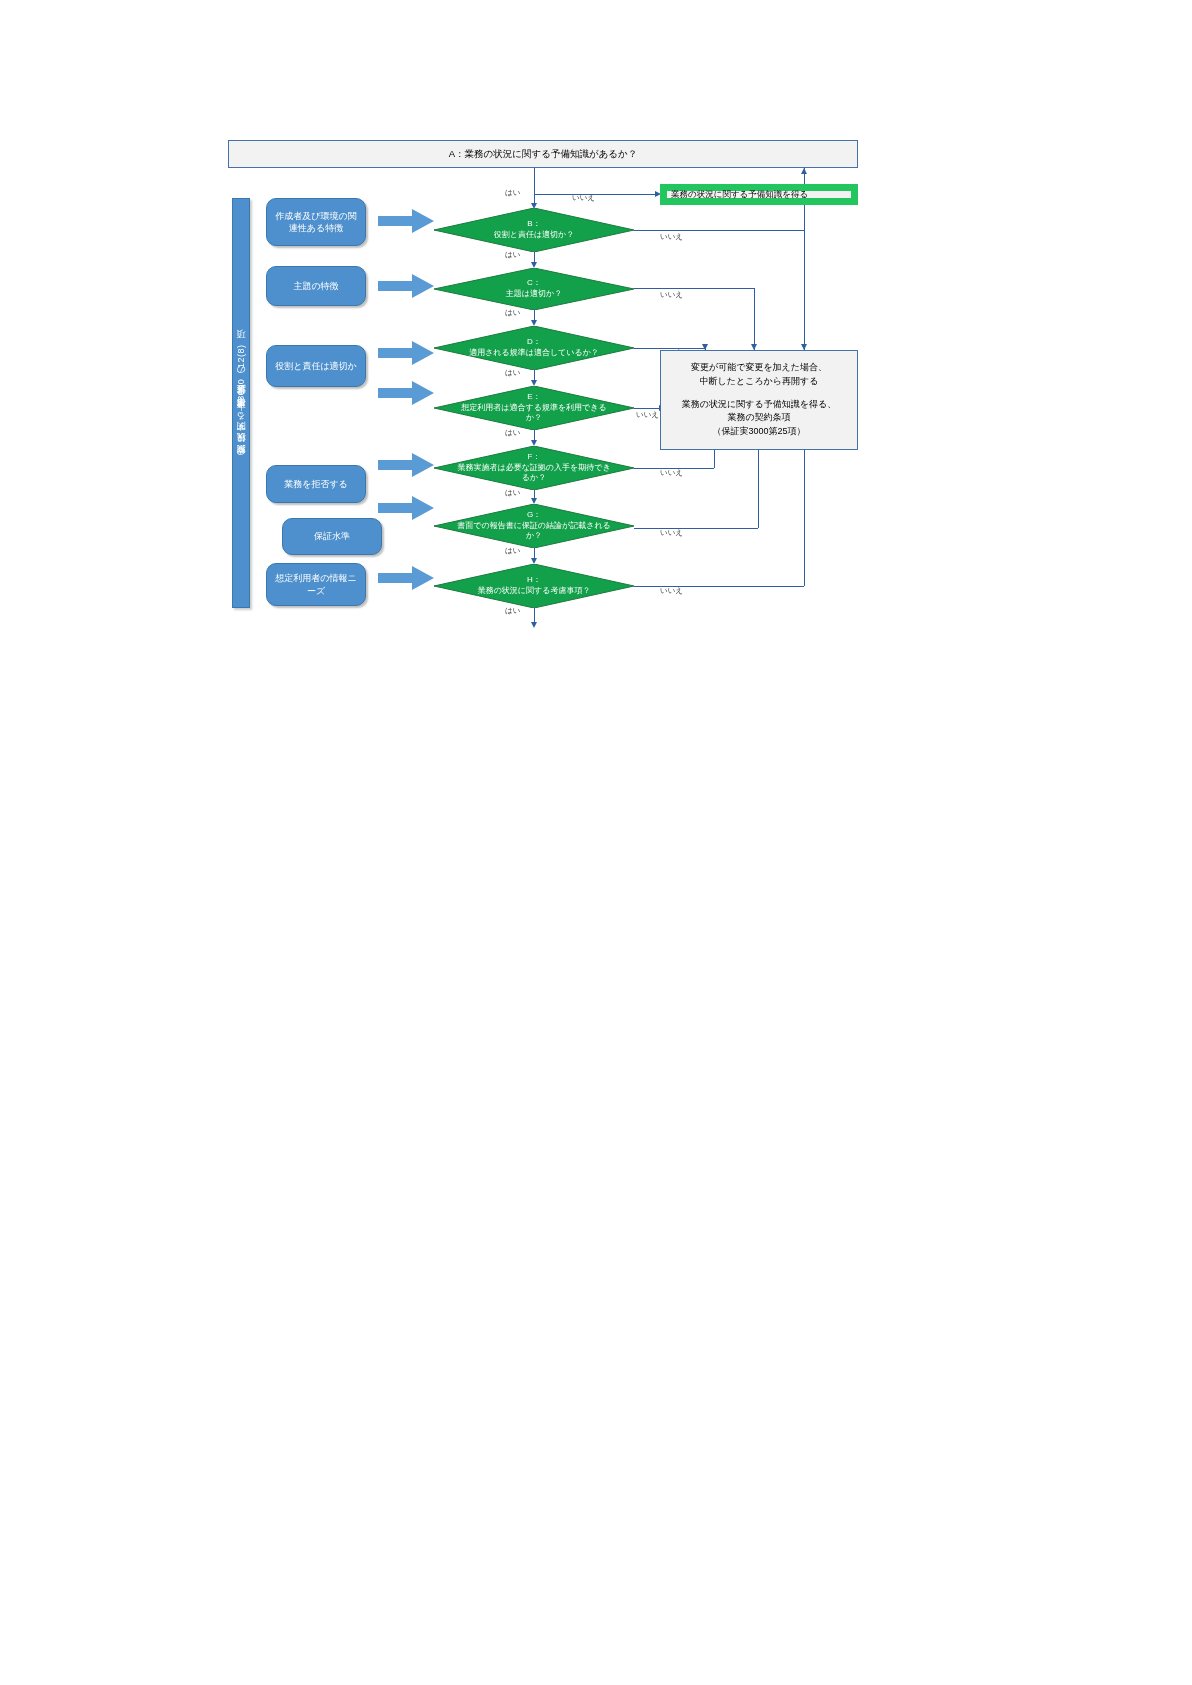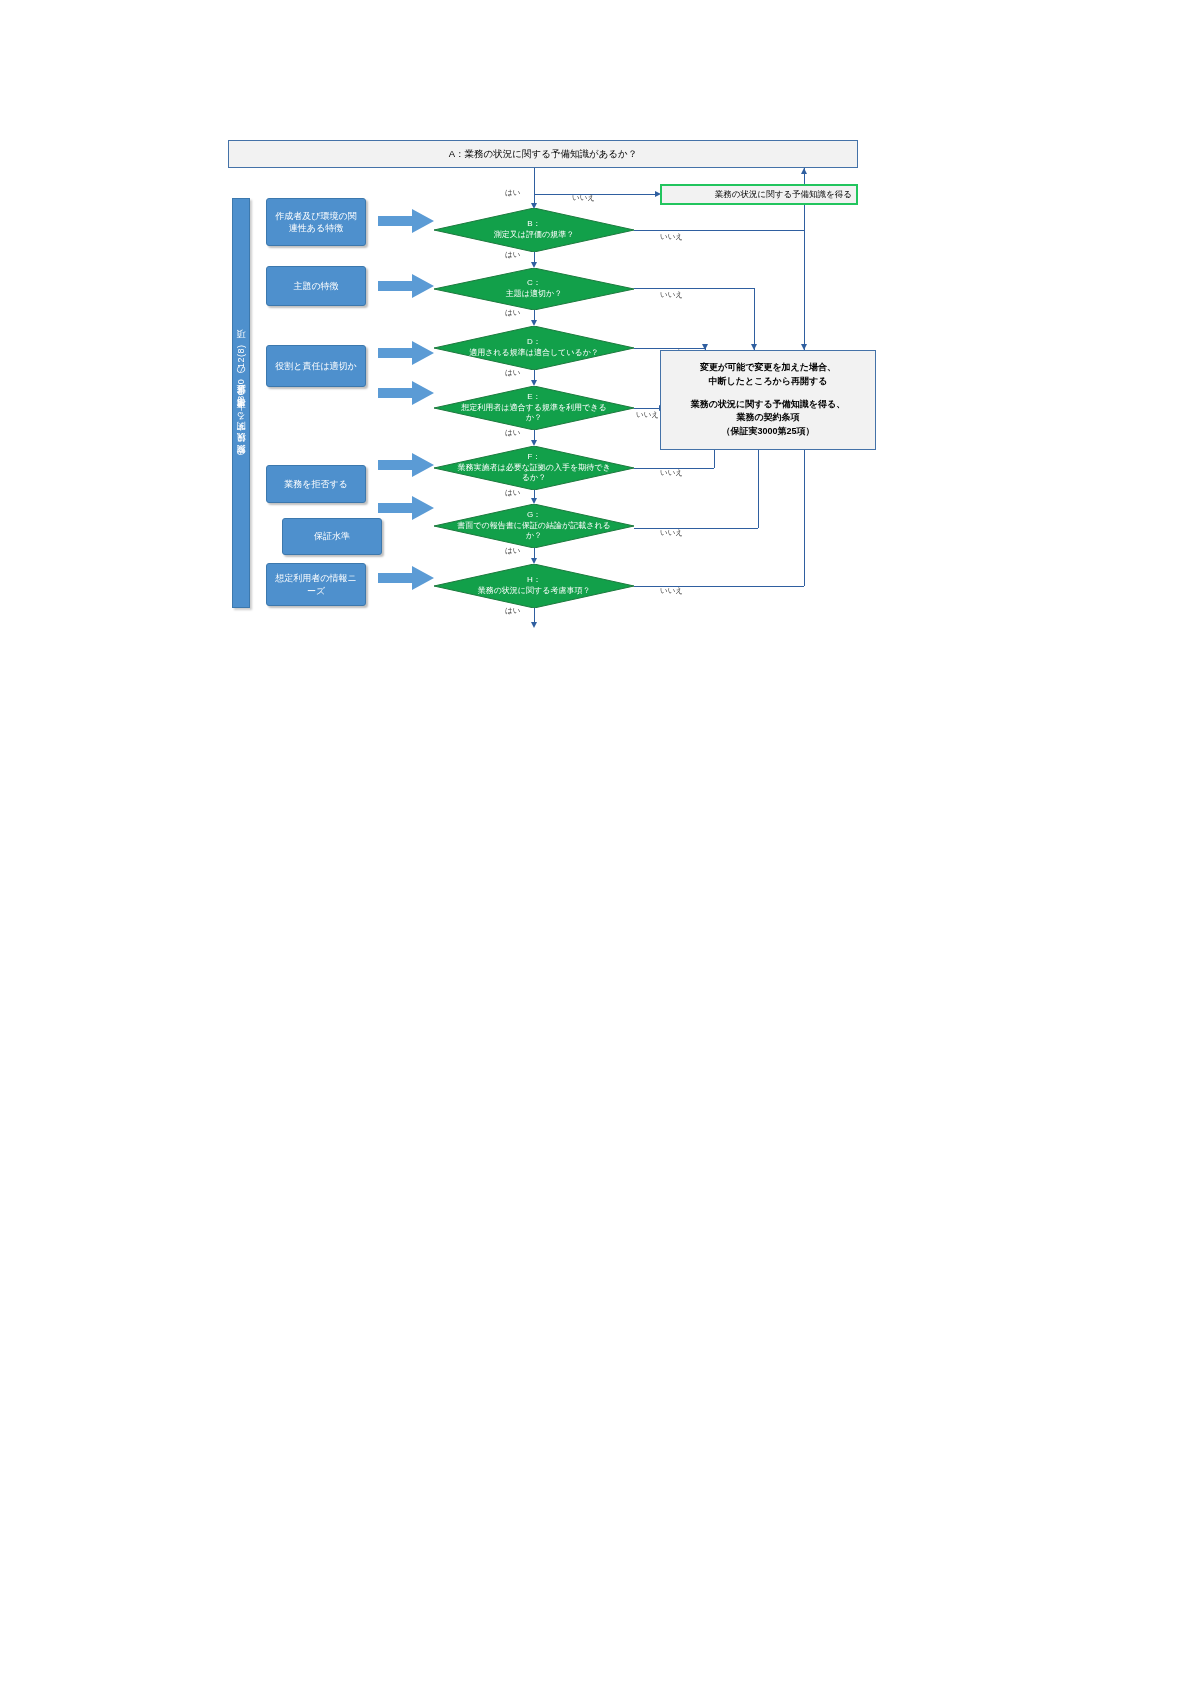--- a/index.html
+++ b/index.html
@@ -42,24 +42,24 @@
     text-align: right;
     font-size: 9.5px;
     line-height: 1.45;
     color: #000;
     padding: 2px 6px;
   }
 
   
   .gbox {
     background: #f2f2f2;
-    border: 2px solid #22c55e;
-    display: flex;
-    align-items: center;
-    justify-content: flex-end;
+    border: 7px solid #22c55e;
+    display: flex;
+    align-items: center;
+    justify-content: flex-start;
     text-align: center;
     font-size: 8.5px;
     line-height: 1.5;
     padding: 2px 4px;
   }
 
   
   .actionbox {
     background: #f2f2f2;
     border: 1px solid #4472a8;
@@ -72,21 +72,21 @@
     line-height: 1.55;
     padding: 6px 8px;
   }
   .actionbox p { margin: 0; }
   .actionbox .spacer { height: 9px; }
 
   
   .cat {
     background: #4e90cd;
     border: 1px solid #3c78ad;
-    border-radius: 3px;
+    border-radius: 10px;
     color: #ffffff;
     display: flex;
     align-items: center;
     justify-content: center;
     text-align: center;
     font-size: 9px;
     line-height: 1.35;
     box-shadow: 2px 2px 2px rgba(0,0,0,0.25);
     padding: 2px 4px;
   }
@@ -250,21 +250,21 @@
       <path d="M0,8 L34,8 L34,1 L56,13 L34,25 L34,18 L0,18 Z" fill="#5b9bd5"></path>
     </svg>
   </div>
 
   <div class="node diamond" style="left:206px; top:68px; width:200px; height:44px;">
     <svg width="200" height="44" viewBox="0 0 200 44">
       <polygon points="100,0 200,22 100,44 0,22" fill="#12A04A" stroke="#1c7a3e" stroke-width="1"></polygon>
     </svg>
     <div class="dlabel">
       <span class="id">B：</span>
-      <span>測定又は評価の規準？</span>
+      <span>役割と責任は適切か？</span>
     </div>
   </div>
 
   <div class="node diamond" style="left:206px; top:128px; width:200px; height:42px;">
     <svg width="200" height="42" viewBox="0 0 200 42">
       <polygon points="100,0 200,21 100,42 0,21" fill="#12A04A" stroke="#1c7a3e" stroke-width="1"></polygon>
     </svg>
     <div class="dlabel">
       <span class="id">C：</span>
       <span>主題は適切か？</span>
@@ -378,21 +378,21 @@
   <div class="hline" style="left:406px; top:388px; width:124px;"></div>
   <div class="vline" style="left:530px; top:310px; height:78px;"></div>
   <div class="arrow-u" style="left:526.5px; top:304px;"></div>
   <div class="elabel" style="left:432px; top:388px;">いいえ</div>
 
   <div class="hline" style="left:406px; top:446px; width:170px;"></div>
   <div class="vline" style="left:576px; top:310px; height:136px;"></div>
   <div class="arrow-u" style="left:572.5px; top:304px;"></div>
   <div class="elabel" style="left:432px; top:446px;">いいえ</div>
 
-  <div class="node actionbox" style="left:432px; top:210px; width:216px; height:100px;font-weight:bold;">
+  <div class="node actionbox" style="left:432px; top:210px; width:198px; height:100px;">
     <p>変更が可能で変更を加えた場合、</p>
     <p>中断したところから再開する</p>
     <div class="spacer"></div>
     <p>業務の状況に関する予備知識を得る、</p>
     <p>業務の契約条項</p>
     <p>（保証実3000第25項）</p>
   </div>
 
 
  </div>

